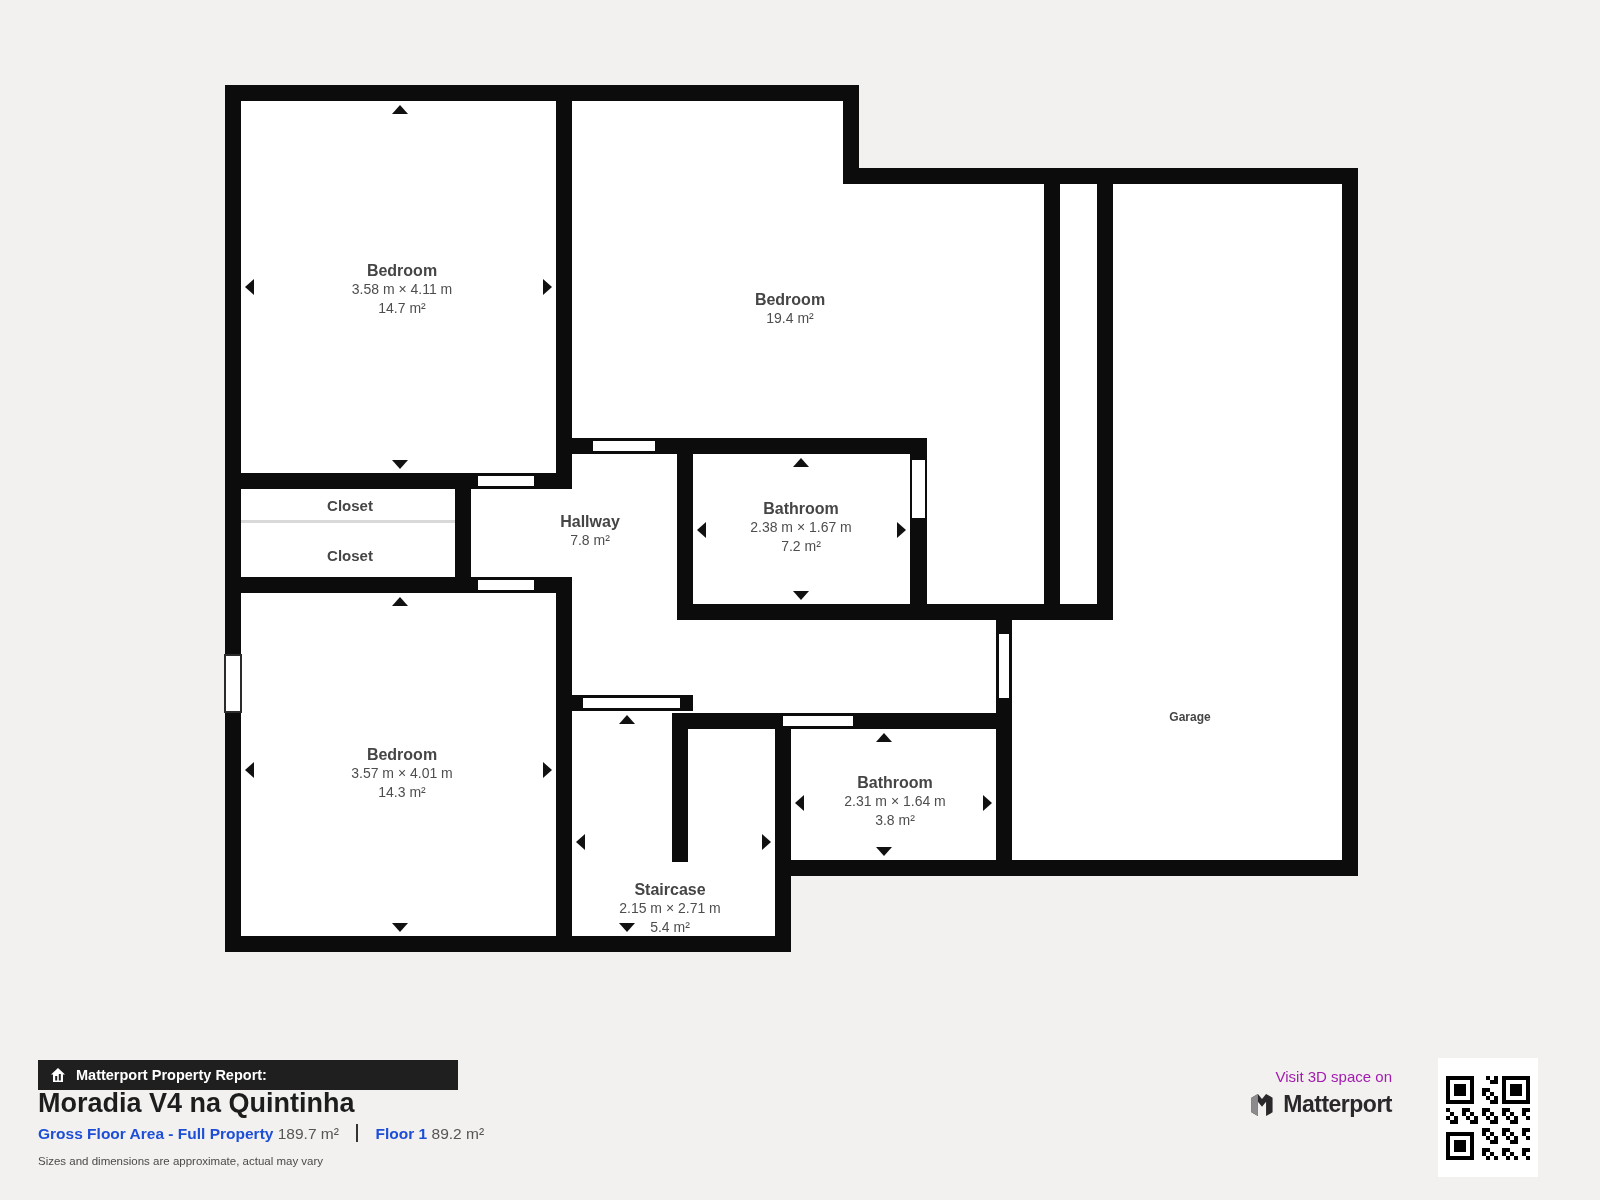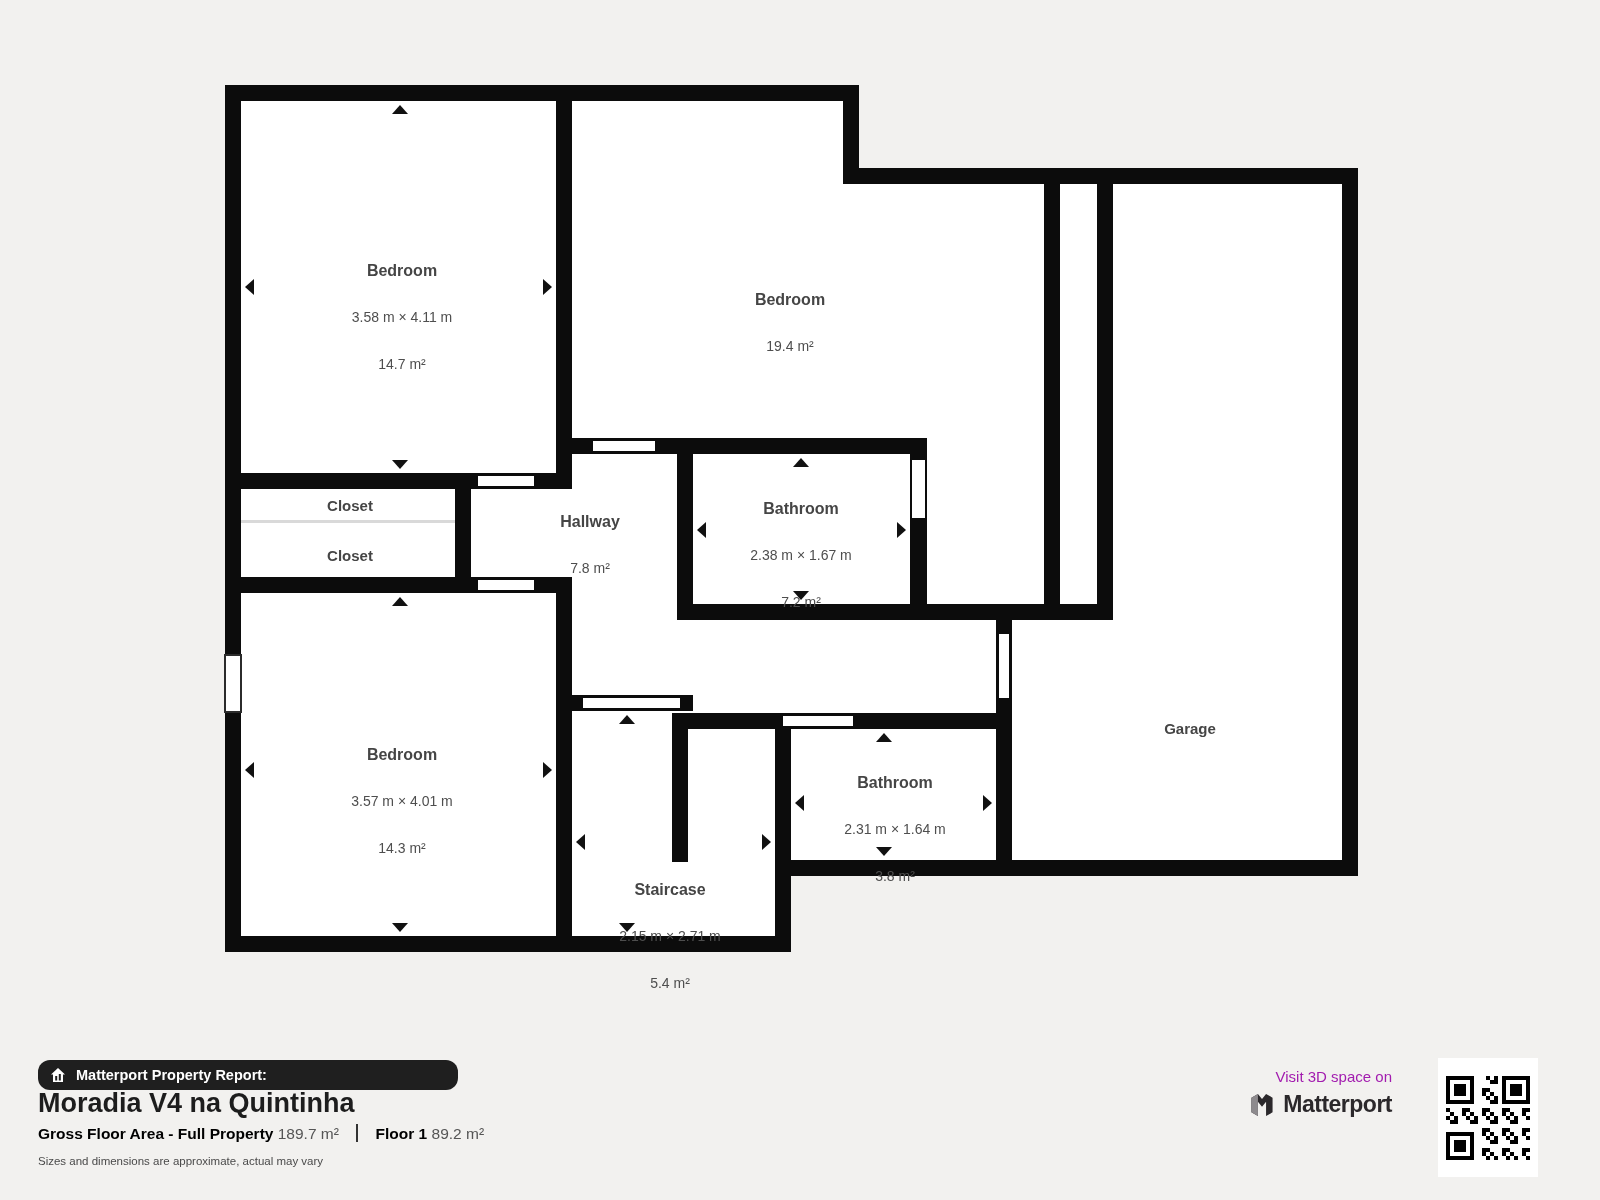--- a/index.html
+++ b/index.html
@@ -3,31 +3,31 @@
 <meta charset="utf-8">
 <style>
   html,body{margin:0;padding:0;}
   body{font-family:"Liberation Sans","DejaVu Sans",sans-serif;background:#f2f1ef;}
   #stage{position:relative;width:1600px;height:1200px;background:#f2f1ef;overflow:hidden;}
   #plan-svg{position:absolute;left:0;top:0;}
   .labels{position:absolute;left:0;top:0;width:1600px;height:1200px;pointer-events:none;}
   .room-label{position:absolute;transform:translateX(-50%);text-align:center;line-height:19px;
     font-size:14px;color:#4e4e4e;white-space:nowrap;}
   .room-label .rname{display:block;font-weight:bold;font-size:16px;color:#454545;}
-  .room-label .rdims,.room-label .rarea{display:block;margin-top:28px;}
+  .room-label .rdims,.room-label .rarea{display:block;}
   .room-label.small .rname{font-size:15px;}
-  .room-label.big .rname{font-size:15px;margin-top:11px;}
+  .room-label.big .rname{font-size:12px;}
   
   .banner{position:absolute;left:38px;top:1060px;width:420px;height:30px;background:#1f1f1f;
-    display:flex;align-items:center;border-radius:12px;}
+    display:flex;align-items:center;}
   .banner .house{margin:0 10px 0 12px;}
   .banner .blabel{color:#ffffff;font-weight:bold;font-size:14.5px;}
   .prop-title{position:absolute;left:38px;top:1088px;margin:0;font-size:27px;font-weight:bold;color:#1d1d1d;}
   .meta{position:absolute;left:38px;top:1124px;font-size:15.5px;color:#555;}
-  .meta b{color:#000000;}
+  .meta b{color:#1d4ed8;}
   .meta .divider{display:inline-block;width:2px;height:18px;background:#333;margin:0 13px;vertical-align:-3px;}
   .disclaimer{position:absolute;left:38px;top:1155px;font-size:11.5px;color:#4a4a4a;}
   .promo{position:absolute;right:208px;top:1068px;text-align:right;}
   .promo .visit{font-size:15px;color:#a21caf;}
   .promo .brandrow{margin-top:6px;display:flex;align-items:center;justify-content:flex-end;}
   .promo .wordmark{font-size:23px;font-weight:bold;color:#2b282b;letter-spacing:-0.5px;margin-left:8px;}
   #qr-svg{position:absolute;left:1438px;top:1058px;}
 </style>
 </head>
 <body>

